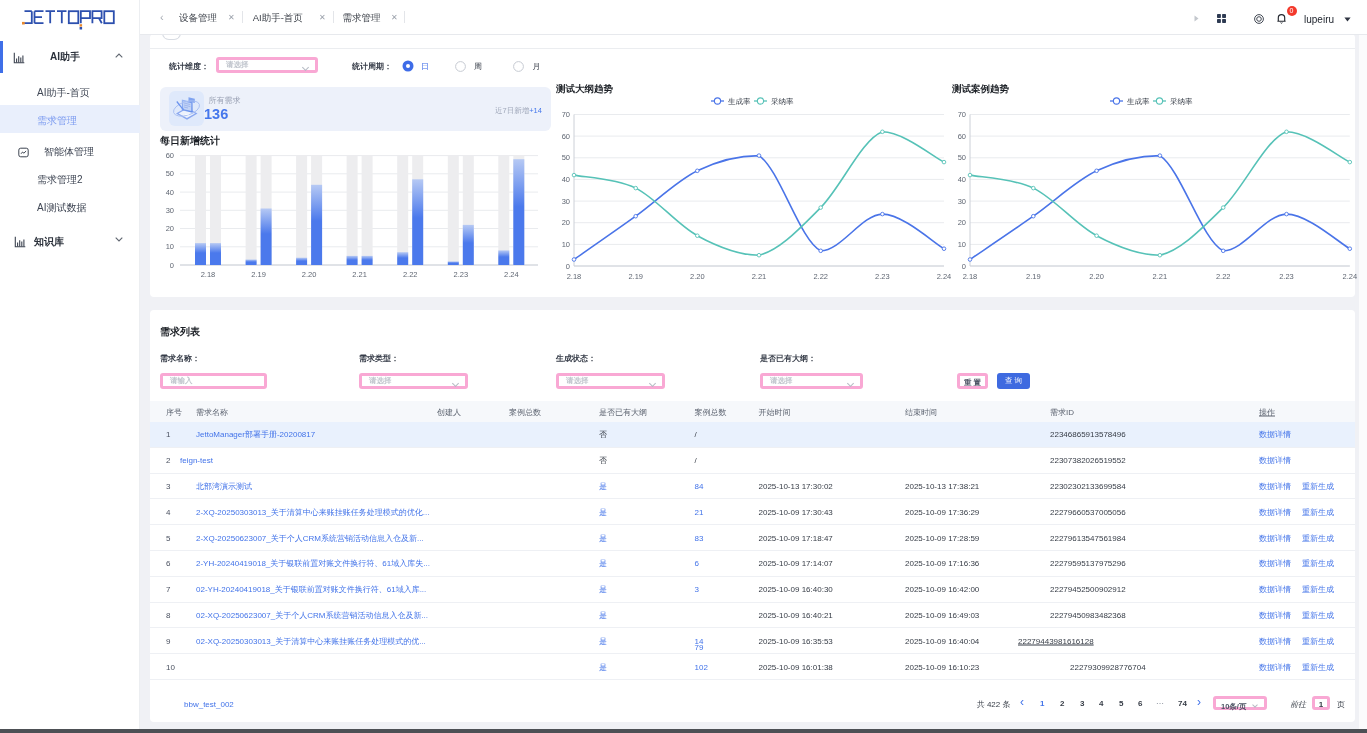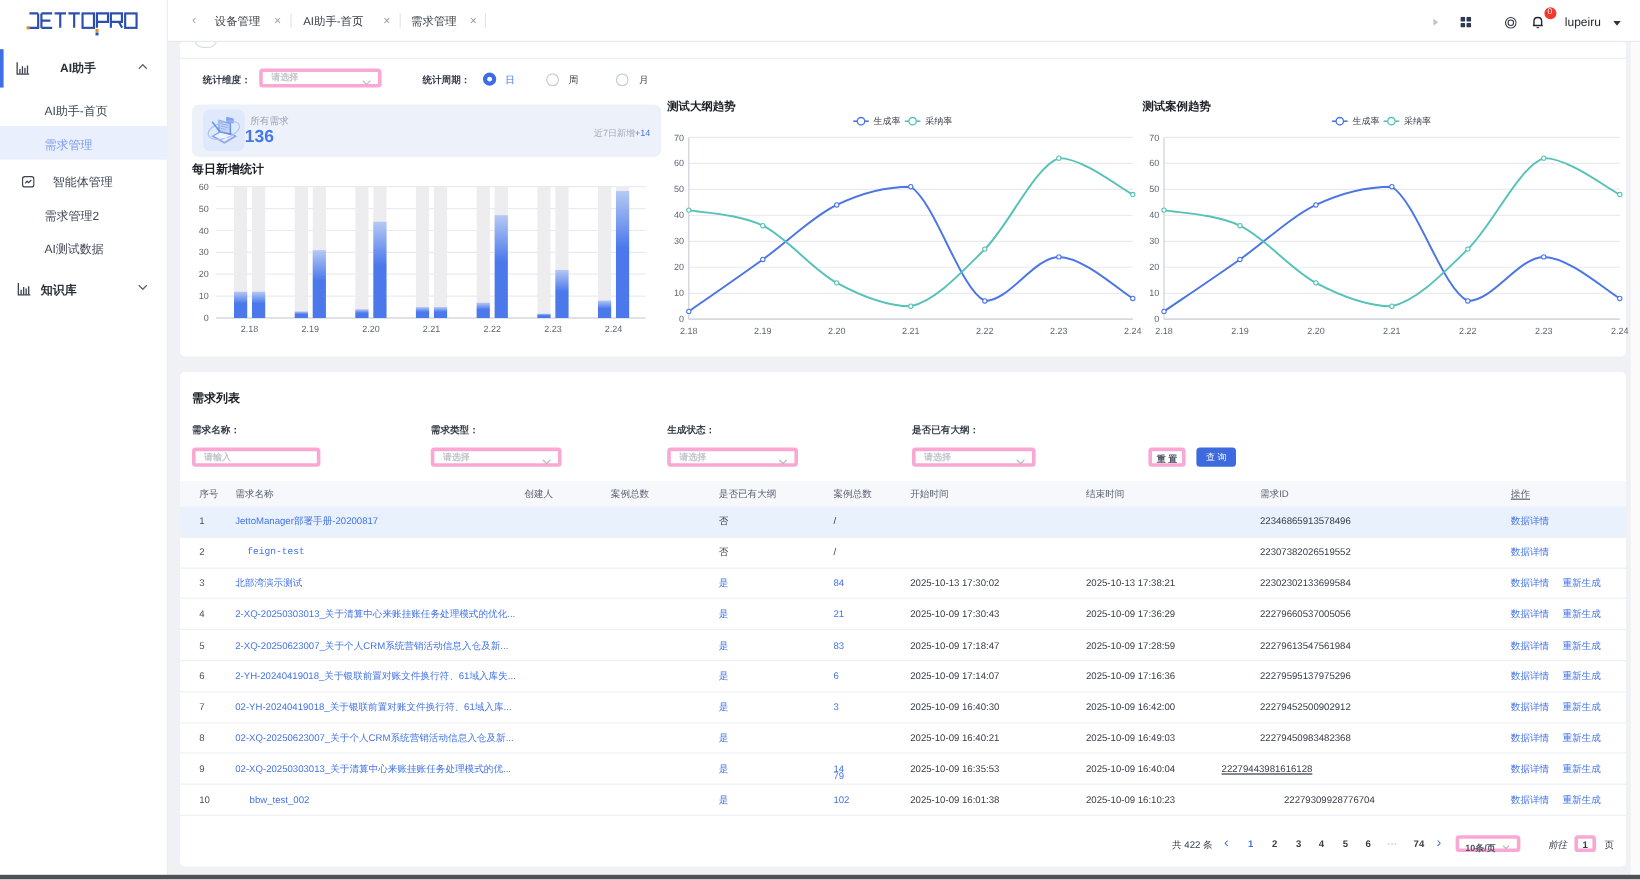--- a/index.html
+++ b/index.html
@@ -266,21 +266,21 @@
 <div class="trow" style="top:422.0px;background:#e9f1fd;">
     <span style="left:16px;color:#4a5160;">1</span>
     <span style="left:46px;color:#4273e9;">JettoManager部署手册-20200817</span>
     <span style="left:449px;color:#363c46;">否</span>
     <span style="left:544.5px;color:#363c46;">/</span>
     <span style="left:900px;color:#363c46;">22346865913578496</span>
     <span style="left:1109px;color:#4273e9;">数据详情</span>
   </div>
 <div class="trow" style="top:447.8px;">
     <span style="left:16px;color:#4a5160;">2</span>
-    <span style="left:56px;color:#4273e9;font-family:Liberation Mono, monospace;">feign-test</span>
+    <span style="left:30px;color:#4273e9;">feign-test</span>
     <span style="left:449px;color:#363c46;">否</span>
     <span style="left:544.5px;color:#363c46;">/</span>
     <span style="left:900px;color:#363c46;">22307382026519552</span>
     <span style="left:1109px;color:#4273e9;">数据详情</span>
   </div>
 <div class="trow" style="top:473.6px;">
     <span style="left:16px;color:#4a5160;">3</span>
     <span style="left:46px;color:#4273e9;">北部湾演示测试</span>
     <span style="left:449px;color:#4273e9;">是</span>
     <span style="left:544.5px;color:#4273e9;">84</span>
@@ -351,21 +351,21 @@
     <span style="left:449px;color:#4273e9;">是</span>
     <span style="left:544.5px;color:#4273e9;">14</span>
     <span style="left:608.5px;color:#363c46;">2025-10-09 16:35:53</span>
     <span style="left:755px;color:#363c46;">2025-10-09 16:40:04</span>
     <span style="left:868px;color:#363c46;text-decoration:underline;">22279443981616128</span>
     <span style="left:1109px;color:#4273e9;">数据详情</span>
     <span style="left:1152px;color:#4273e9;">重新生成</span>
   </div>
 <div class="trow" style="top:654.2px;">
     <span style="left:16px;color:#4a5160;">10</span>
-    <span style="left:58px;color:#4273e9;">bbw_test_002</span>
+    <span style="left:34px;color:#4273e9;margin-top:37px;">bbw_test_002</span>
     <span style="left:449px;color:#4273e9;">是</span>
     <span style="left:544.5px;color:#4273e9;">102</span>
     <span style="left:608.5px;color:#363c46;">2025-10-09 16:01:38</span>
     <span style="left:755px;color:#363c46;">2025-10-09 16:10:23</span>
     <span style="left:900px;color:#363c46;margin-left:20px;">22279309928776704</span>
     <span style="left:1109px;color:#4273e9;">数据详情</span>
     <span style="left:1152px;color:#4273e9;">重新生成</span>
   </div>
 
 <div class="abs" style="left:960px;top:694px;width:400px;height:18px;font-size:8px;color:#363c46;">

